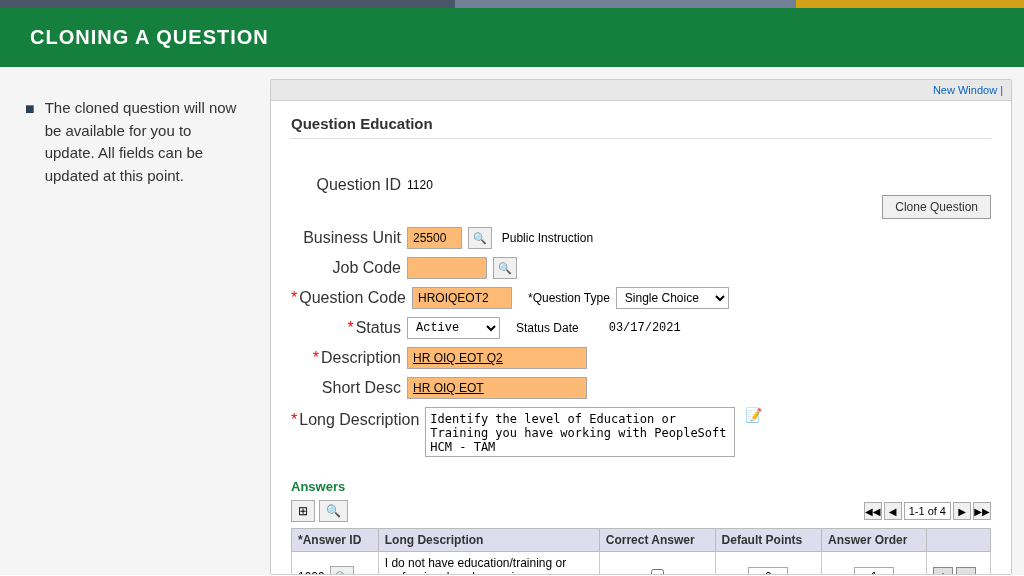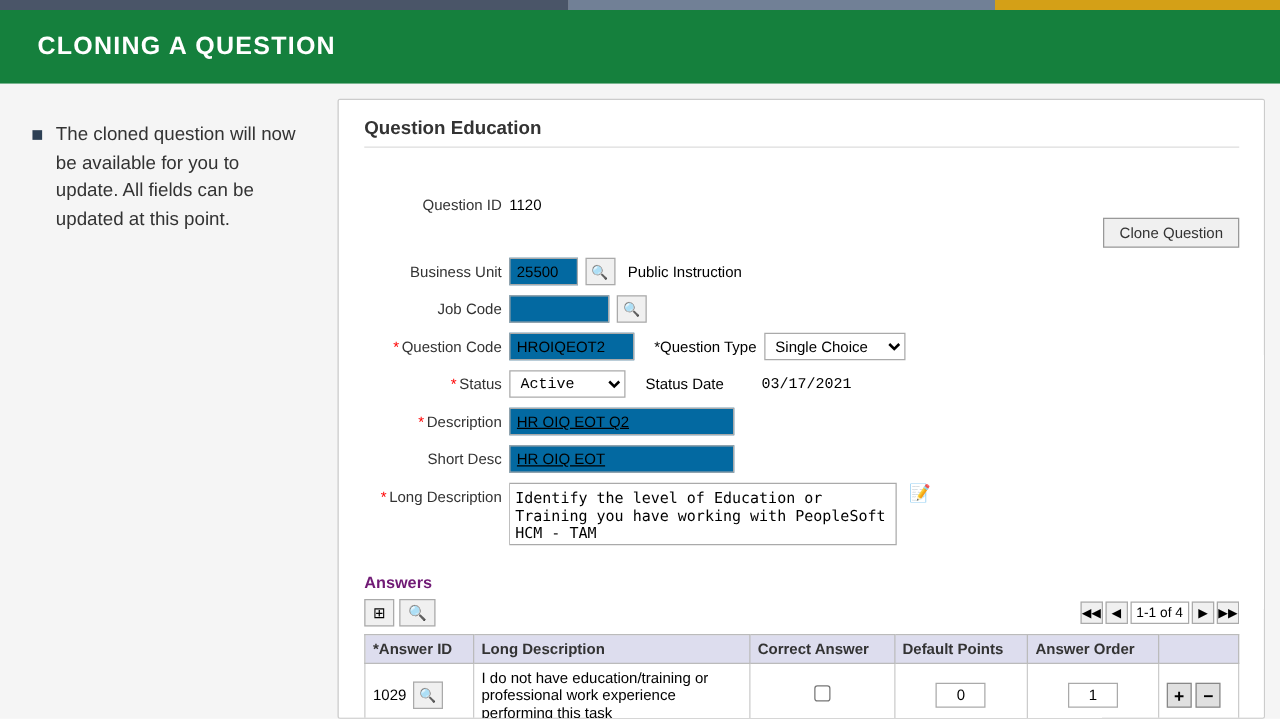--- a/index.html
+++ b/index.html
@@ -87,37 +87,37 @@
     .form-row {
       display: flex;
       align-items: center;
       margin-bottom: 8px;
       gap: 6px;
     }
 
     .form-label {
       text-align: right;
       color: #333;
-      font-size: 12px;
+      font-size: 16px;
       min-width: 110px;
       flex-shrink: 0;
     }
 
     .form-label.required::before {
       content: '*';
       color: red;
       margin-right: 2px;
     }
 
     .form-input {
       border: 1px solid #aaa;
       padding: 2px 5px;
       font-size: 12px;
       height: 22px;
-      background: #0369a1;
+      background: #fdba74;
     }
 
     .input-search {
       width: 55px;
     }
 
     .search-btn {
       border: 1px solid #aaa;
       background: #f0f0f0;
       padding: 1px 4px;
@@ -165,21 +165,21 @@
     }
 
     
     .answers-section {
       padding: 0 20px 10px;
     }
 
     .answers-title {
       font-size: 13px;
       font-weight: bold;
-      color: #701a75;
+      color: #15803d;
       margin-bottom: 6px;
     }
 
     .answers-toolbar {
       display: flex;
       align-items: center;
       gap: 4px;
       margin-bottom: 6px;
     }
 
@@ -292,20 +292,23 @@
 
 <div class="main">
 
   <div class="left-panel">
     <span class="bullet-icon">■</span>
     <span class="left-text">The cloned question will now be available for you to update.  All fields can be updated at this point.</span>
   </div>
 
   <div class="right-panel">
 
+    <div class="new-window-bar">
+      <span style="cursor:pointer;">New Window |</span>
+    </div>
 
     <div class="question-definition">
       <div class="section-title">Question Education</div>
 
       <div class="form-row">
         <span class="form-label">Question ID</span>
         <span style="font-size:12px;">1120</span>
         <div style="margin-left:auto;margin-top:44px;">
           <button class="btn-clone">Clone Question</button>
         </div>

